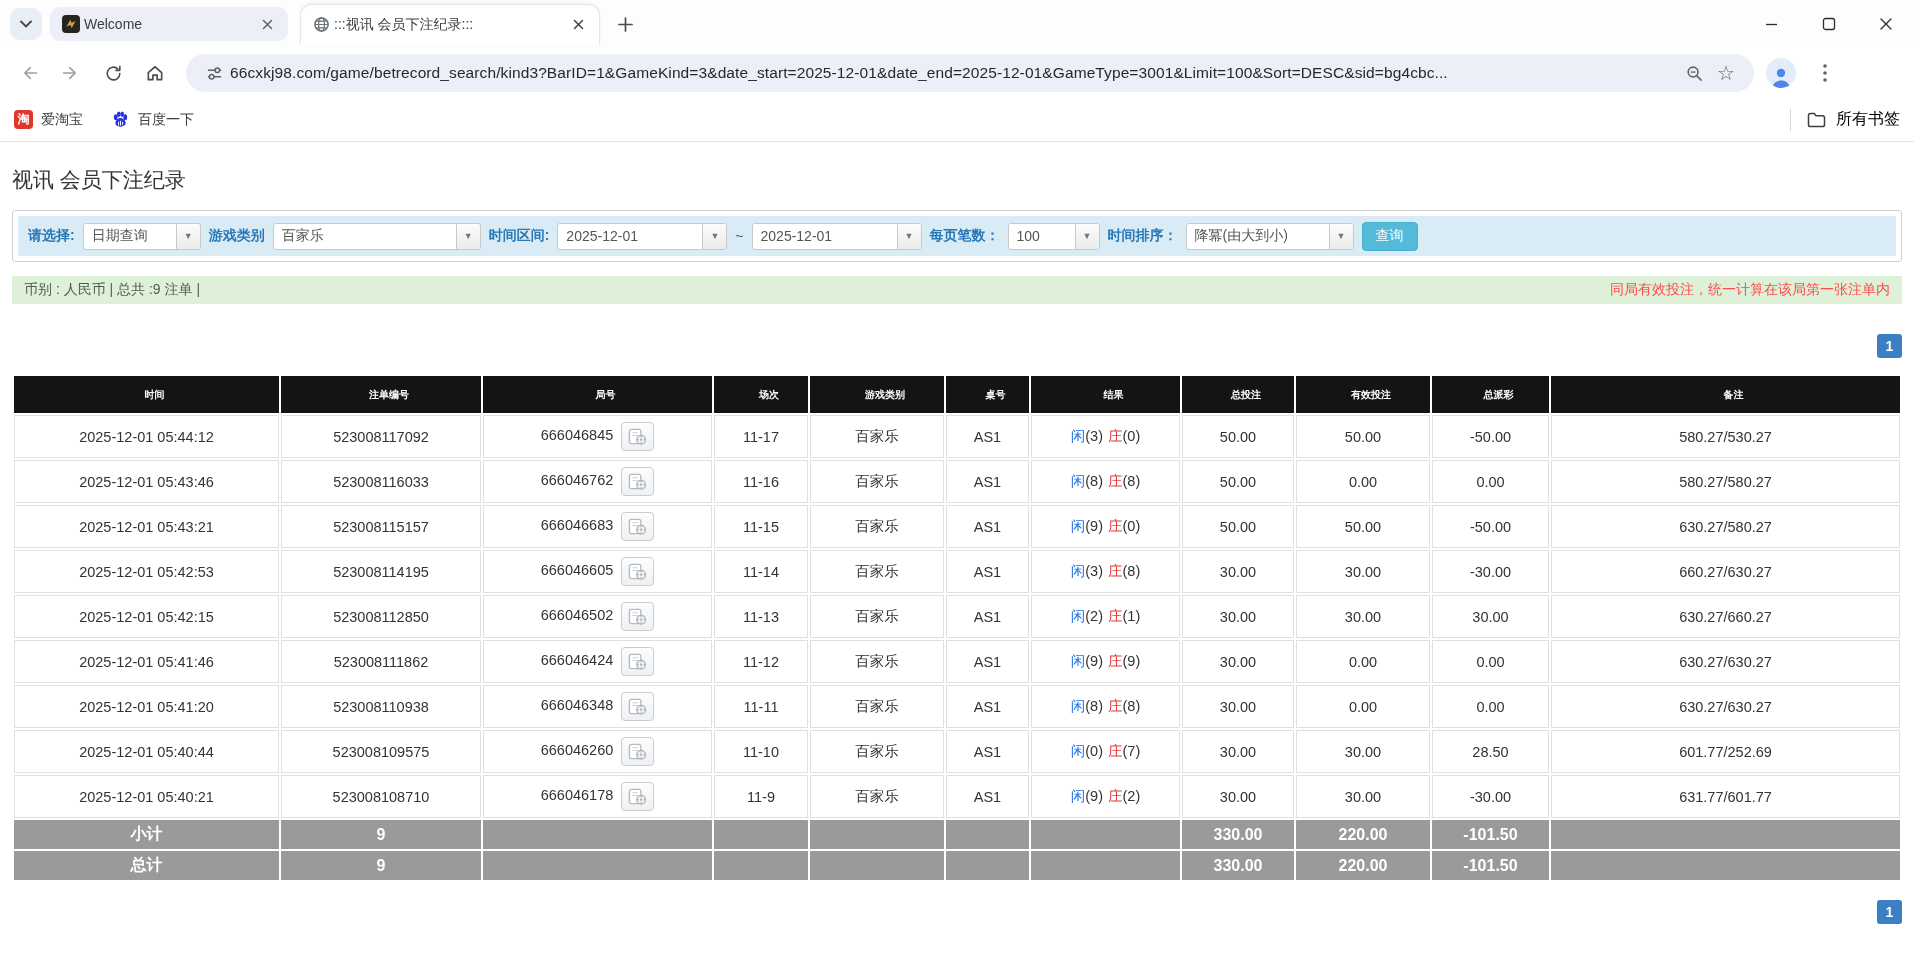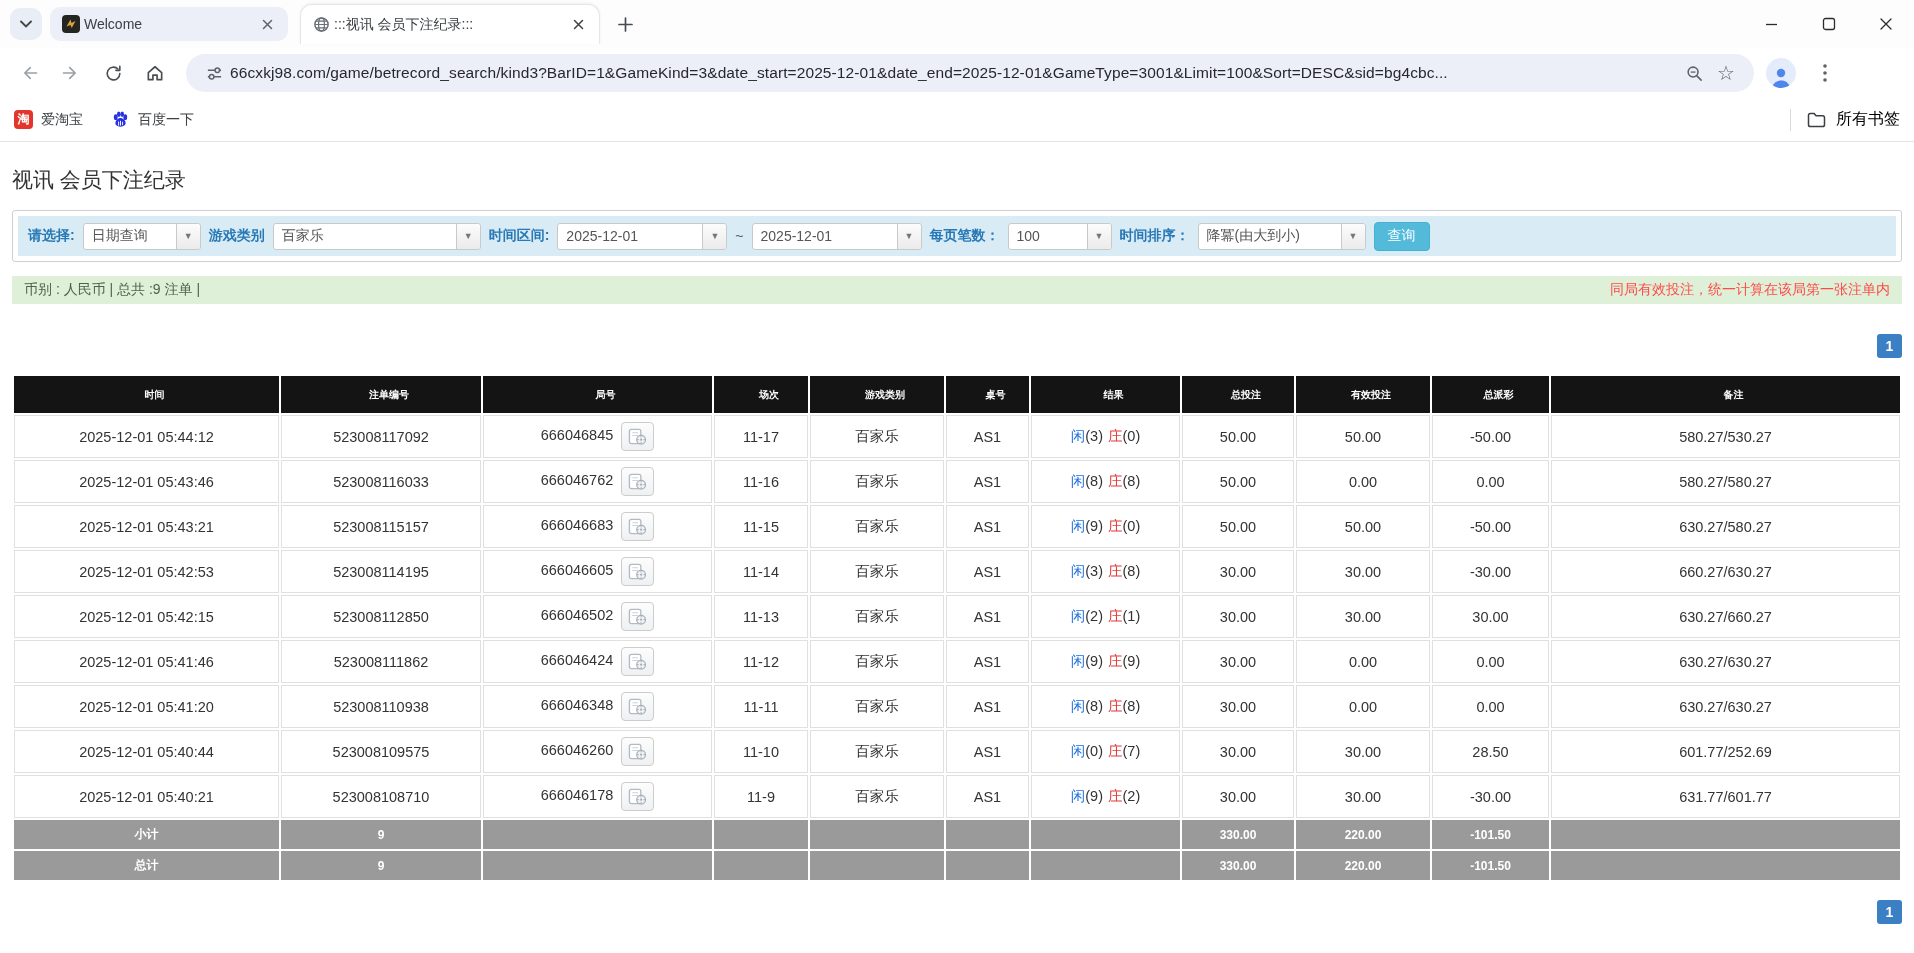--- a/index.html
+++ b/index.html
@@ -52,21 +52,21 @@
   .info-right { font-size:14px; color:#ff4a4a; }
 
   .pag-row { display:flex; justify-content:flex-end; }
   .pag-top { margin-top:30px; margin-bottom:16px; }
   .pag-bottom { margin-top:18px; }
   .page-btn { min-width:25px; height:24px; line-height:24px; background:#3b7fc4; color:#fff; text-align:center; border-radius:3px; font-size:14px; font-weight:bold; cursor:pointer; padding:0 4px; }
 
   table.records { width:100%; border-collapse:separate; border-spacing:2px; table-layout:fixed; }
   table.records thead th { background:#141414; color:#fff; font-size:10px; font-weight:bold; height:37px; text-align:center;padding-left:16px; }
   table.records tbody td { border:1px solid #e0e0e0; height:43px; text-align:center; font-size:14.5px; color:#333; background:#fff; overflow:hidden; white-space:nowrap; }
-  table.records tfoot td { background:#9a9a9a; color:#fff; font-size:12px; font-weight:bold; height:29px; text-align:center; }
+  table.records tfoot td { background:#9a9a9a; color:#fff; font-size:16px; font-weight:bold; height:29px; text-align:center; }
   td.blue { color:#1a6fd8; cursor:pointer; }
   td.neg, tfoot td.neg { color:#f21c1c; }
   .rp { color:#1f6fe0; } .rb { color:#e23b3b; } .rv { color:#333; }
   .res-gap { display:inline-block; width:5px; }
   .video-btn { display:inline-flex; align-items:center; justify-content:center; width:33px; height:29px; border:1px solid #ccc; border-radius:4px; background:linear-gradient(#fdfdfd,#eef0f2); vertical-align:middle; margin-left:8px; cursor:pointer; }
 </style>
 </head>
 <body>
 
 <div class="chrome">
@@ -236,21 +236,21 @@
         <span class="dd-text">2025-12-01</span>
         <span class="dd-arrow">▼</span>
       </div>
       <span class="tilde">~</span>
       <div class="dd" style="width:170px">
         <span class="dd-text">2025-12-01</span>
         <span class="dd-arrow">▼</span>
       </div>
 
       <span class="f-label">每页笔数：</span>
-      <div class="dd" style="width:104px">
+      <div class="dd" style="width:92px">
         <span class="dd-text">100</span>
         <span class="dd-arrow">▼</span>
       </div>
 
       <span class="f-label">时间排序：</span>
       <div class="dd" style="width:168px">
         <span class="dd-text">降冪(由大到小)</span>
         <span class="dd-arrow">▼</span>
       </div>
 

